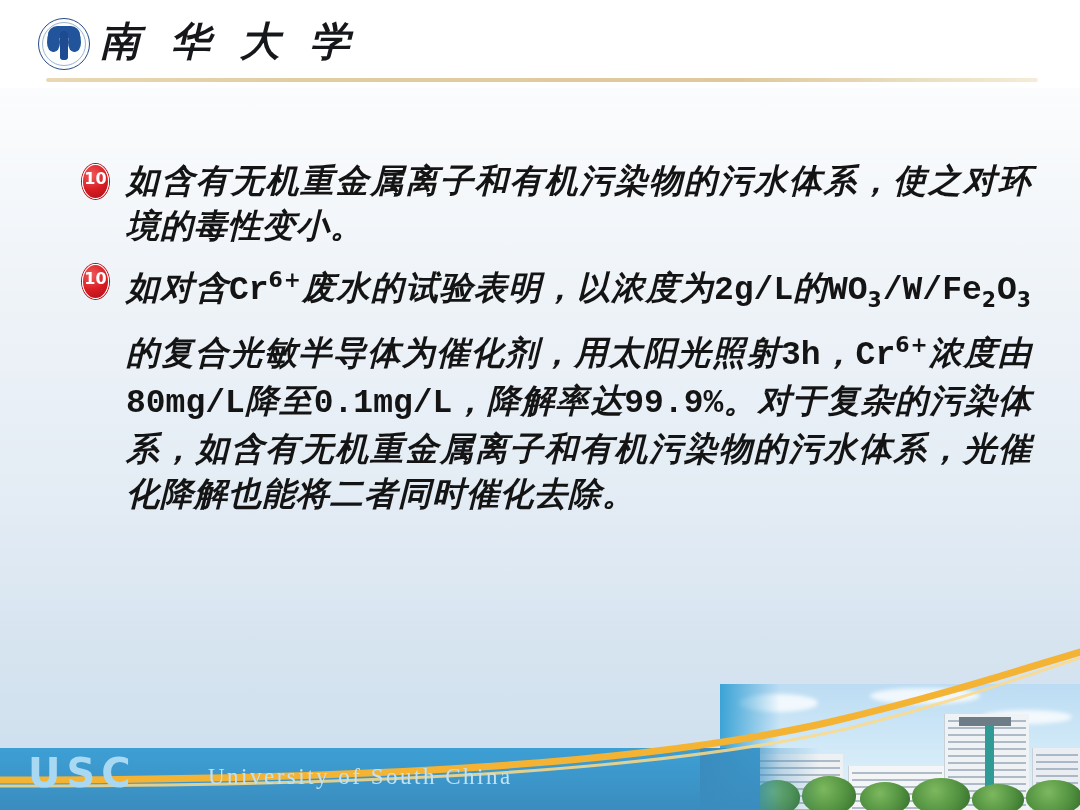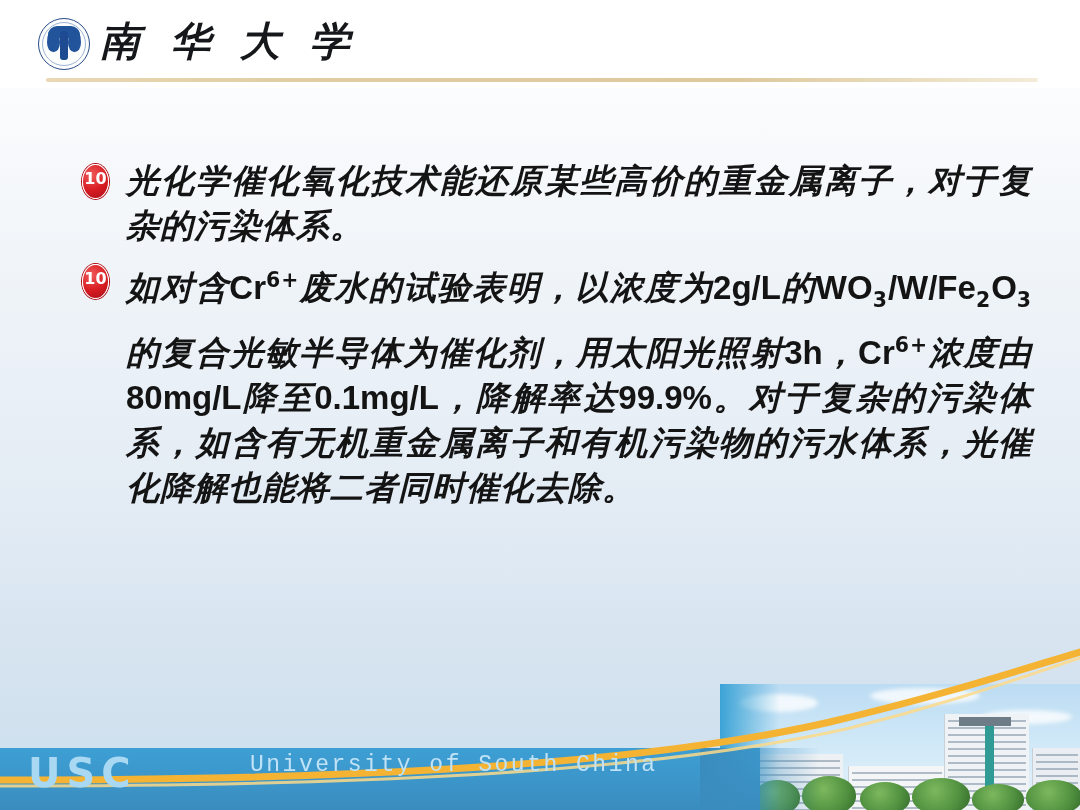--- a/index.html
+++ b/index.html
@@ -161,21 +161,21 @@
     font-size: 33px;
     font-weight: bold;
     font-style: italic;
     line-height: 45px;
     color: #141414;
     letter-spacing: 1px;
     text-align: justify;
     text-justify: inter-ideograph;
   }
   .bullet-text .ascii {
-    font-family: Liberation Sans, sans-serif;
+    font-family: Liberation Mono, monospace;
     font-style: normal;
     font-weight: bold;
     letter-spacing: 0;
   }
   .bullet-text sub,
   .bullet-text sup {
     font-family: "DejaVu Sans", "Liberation Sans", sans-serif;
     font-style: normal;
     font-weight: bold;
     font-size: 0.62em;
@@ -276,27 +276,26 @@
     bottom: 14px;
     font-family: "DejaVu Sans", "Liberation Sans", sans-serif;
     font-size: 40px;
     font-weight: bold;
     letter-spacing: 6px;
     color: #a9d8f2;
   }
   #usc-name {
     position: absolute;
     left: 208px;
-    bottom: 32px;
-    font-family: Liberation Mono, monospace;
+    bottom: 20px;
+    font-family: Liberation Serif, serif;
     font-size: 23px;
     letter-spacing: 2.5px;
     color: #bfe2f6;
     white-space: nowrap;
-    margin-left: 42px;
   }
 </style>
 </head>
 <body>
 
 <div id="slide">
 
   <div id="header">
     <div id="logo-mark">
       <div class="ring-outer"></div>
@@ -310,21 +309,21 @@
     </div>
     <div id="logo-cn">南 华 大 学</div>
     <div id="header-rule"></div>
   </div>
 
 
   <div id="body-block">
 
     <div class="bullet-row">
       <div class="bullet-marker">10</div>
-      <div class="bullet-text"><span>光化学催化氧化技术能还原某些高价的重金属离子，对于复杂的污染体系。</span></div>
+      <div class="bullet-text"><span>如含有无机重金属离子和有机污染物的污水体系，使之对环境的毒性变小。</span></div>
     </div>
 
     <div class="bullet-row">
       <div class="bullet-marker">10</div>
       <div class="bullet-text"><span>如对含</span><span class="ascii">Cr</span><sup>6+</sup><span>废水的试验表明，以浓度为</span><span class="ascii">2g/L</span><span>的</span><span class="ascii">WO</span><sub>3</sub><span class="ascii">/W/Fe</span><sub>2</sub><span class="ascii">O</span><sub>3</sub><span>的复合光敏半导体为催化剂，用太阳光照射</span><span class="ascii">3h</span><span>，</span><span class="ascii">Cr</span><sup>6+</sup><span>浓度由</span><span class="ascii">80mg/L</span><span>降至</span><span class="ascii">0.1mg/L</span><span>，降解率达</span><span class="ascii">99.9%</span><span>。对于复杂的污染体系，如含有无机重金属离子和有机污染物的污水体系，光催化降解也能将二者同时催化去除。</span></div>
     </div>
 
   </div>
 
   <div id="footer-art">

